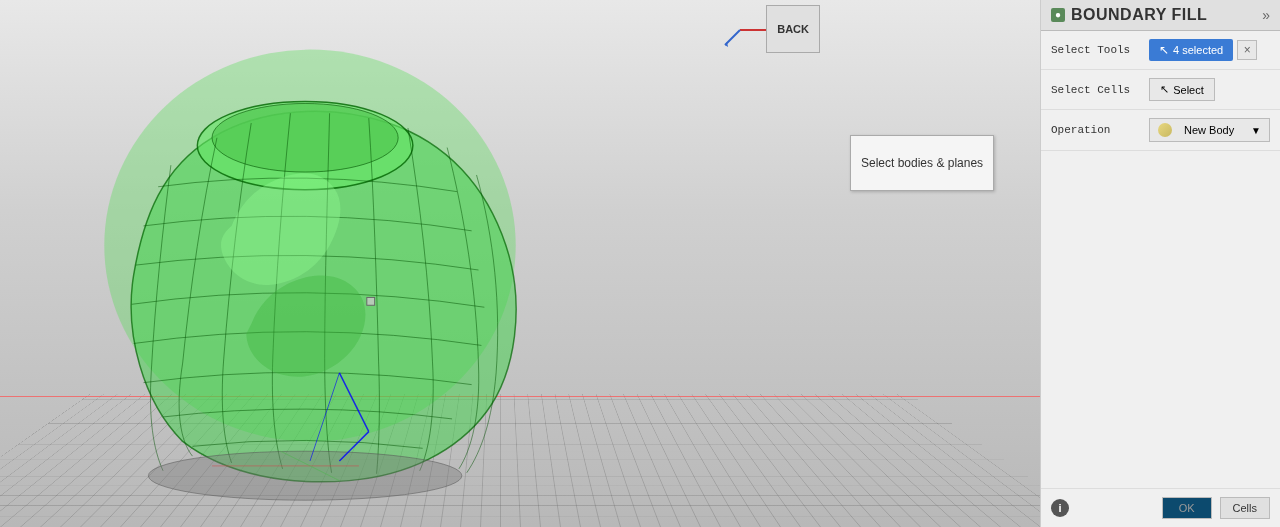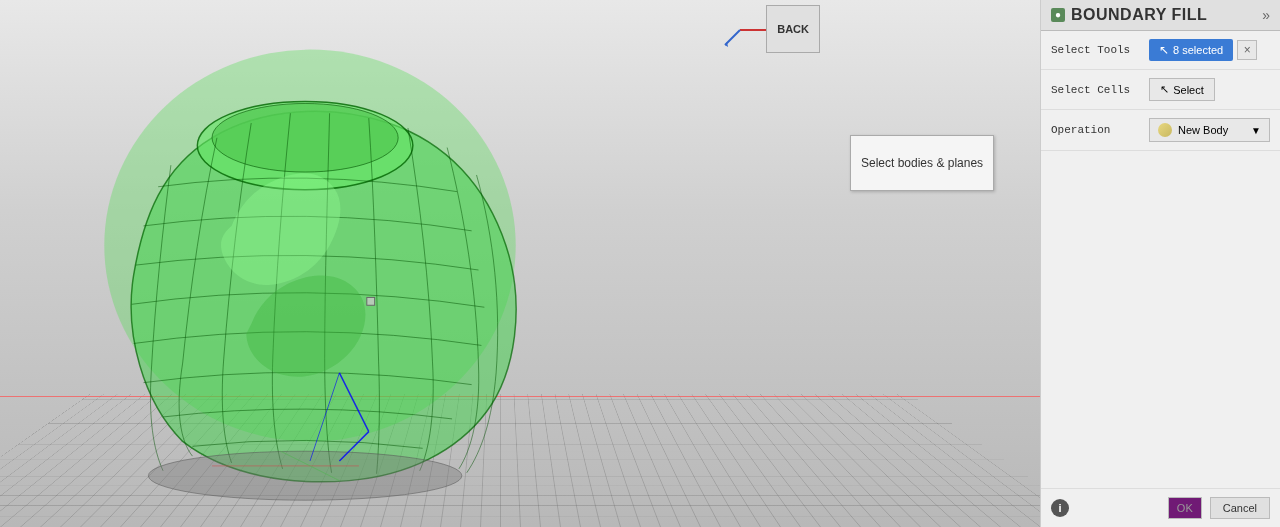--- a/index.html
+++ b/index.html
@@ -226,21 +226,21 @@
 
     
     .operation-dropdown {
       background: #e8e8e8;
       border: 1px solid #bbb;
       padding: 4px 8px;
       font-size: 11px;
       cursor: pointer;
       display: flex;
       align-items: center;
-      gap: 6px;
+      gap: 12px;
       flex: 1;
     }
 
     .dropdown-arrow {
       margin-left: auto;
       font-size: 10px;
     }
 
     
     .checkbox-area {
@@ -277,23 +277,23 @@
       display: flex;
       align-items: center;
       justify-content: center;
       font-weight: bold;
       cursor: pointer;
     }
 
     .spacer { flex: 1; }
 
     .ok-btn {
-      background: #701a75;
+      background: #0c4a6e;
       border: 1px solid #bbb;
-      padding: 4px 8px;
+      padding: 4px 16px;
       font-size: 11px;
       cursor: pointer;
       color: #999;
     }
 
     .cancel-btn {
       background: #e0e0e0;
       border: 1px solid #bbb;
       padding: 4px 12px;
       font-size: 11px;
@@ -392,21 +392,21 @@
       <span class="panel-title">BOUNDARY FILL</span>
     </div>
     <span class="panel-expand">»</span>
   </div>
 
   <div class="panel-row">
     <span class="row-label">Select Tools</span>
     <div class="row-content">
       <button class="selected-btn">
         <span class="cursor-icon">↖</span>
-        <span>8 selected</span>
+        <span>4 selected</span>
       </button>
       <button class="close-btn">
         <span>×</span>
       </button>
     </div>
   </div>
 
   <div class="panel-row">
     <span class="row-label">Select Cells</span>
     <div class="row-content">
@@ -429,16 +429,16 @@
   </div>
 
 
   <div class="panel-bottom">
     <div class="info-icon">i</div>
     <div class="spacer"></div>
     <button class="ok-btn">
       <span>OK</span>
     </button>
     <button class="cancel-btn">
-      <span>Cancel</span>
+      <span>Cells</span>
     </button>
   </div>
 </div>
 
 </body></html>

